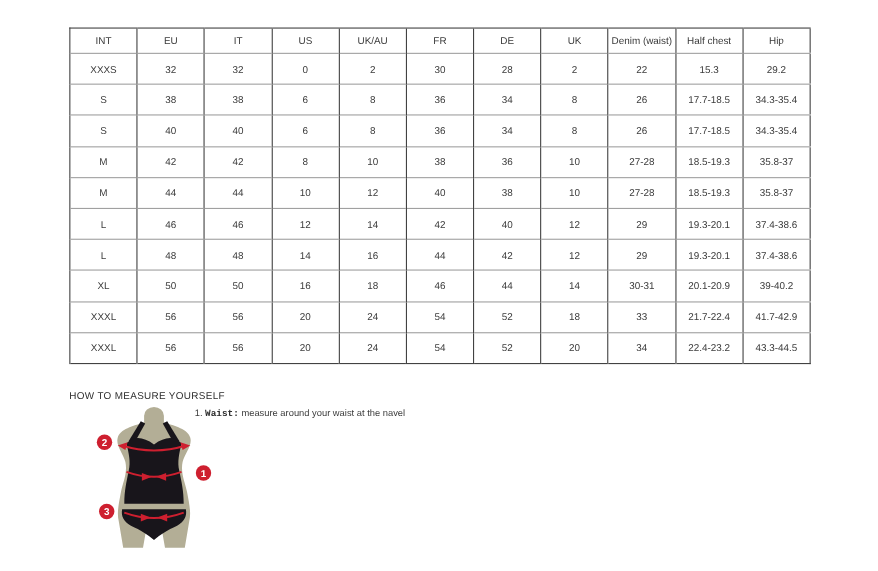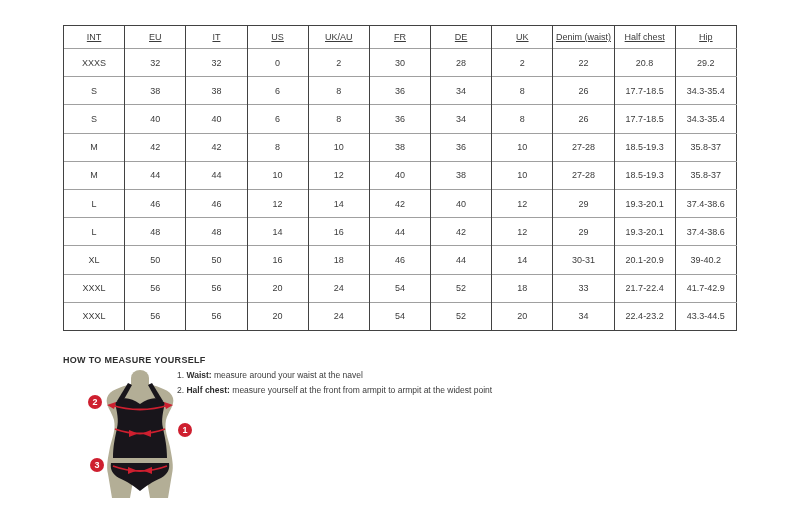--- a/index.html
+++ b/index.html
@@ -13,34 +13,34 @@
     border-collapse:collapse; table-layout:fixed;
     border:1px solid #424242;
     font-size:9px; color:#3b3b3b;
   }
   table.size-chart th, table.size-chart td {
     border-left:1px solid #424242;
     border-top:1px solid #a0a0a0;
     text-align:center; vertical-align:middle;
     font-weight:400; padding:0; overflow:hidden; white-space:nowrap;
   }
-  table.size-chart thead th { border-top:1px solid #424242; height:22px;text-decoration:underline; }
+  table.size-chart thead th { border-top:1px solid #424242; height:22px; }
   
   .measure-heading {
     position:absolute; left:63px; top:348px;
-    font-size:9px; font-weight:700; letter-spacing:0.3px; color:#2e2e2e;
+    font-size:9px; font-weight:400; letter-spacing:0.3px; color:#2e2e2e;
   }
   .measure-figure { position:absolute; left:84px; top:370px; width:112px; height:130px; }
   .measure-list {
     position:absolute; left:177px; top:371px;
     list-style:none; margin:0; padding:0;
     font-size:8.5px; line-height:9px; color:#3b3b3b;
   }
   .measure-list li { margin-bottom:6px; }
-  .measure-list .item-label { font-weight:700; color:#2e2e2e; }
+  .measure-list .item-label { font-weight:700; color:#2e2e2e;font-family:Liberation Mono, monospace; }
 </style>
 </head>
 <body>
 
 <div class="page">
 
   <table class="size-chart">
     <thead>
       <tr id="header-row">
           <th>INT</th>
@@ -60,21 +60,21 @@
         <tr>
           <td>XXXS</td>
           <td>32</td>
           <td>32</td>
           <td>0</td>
           <td>2</td>
           <td>30</td>
           <td>28</td>
           <td>2</td>
           <td>22</td>
-          <td>20.8</td>
+          <td>15.3</td>
           <td>29.2</td>
         </tr>
         <tr>
           <td>S</td>
           <td>38</td>
           <td>38</td>
           <td>6</td>
           <td>8</td>
           <td>36</td>
           <td>34</td>
@@ -238,20 +238,15 @@
       </g>
     </svg>
   </div>
 
   <ul class="measure-list">
     <li>
       <span>1.</span>
       <span class="item-label">Waist:</span>
       <span>measure around your waist at the navel</span>
     </li>
-    <li>
-      <span>2.</span>
-      <span class="item-label">Half chest:</span>
-      <span>measure yourself at the front from armpit to armpit at the widest point</span>
-    </li>
   </ul>
 
 </div>
 
 </body></html>

